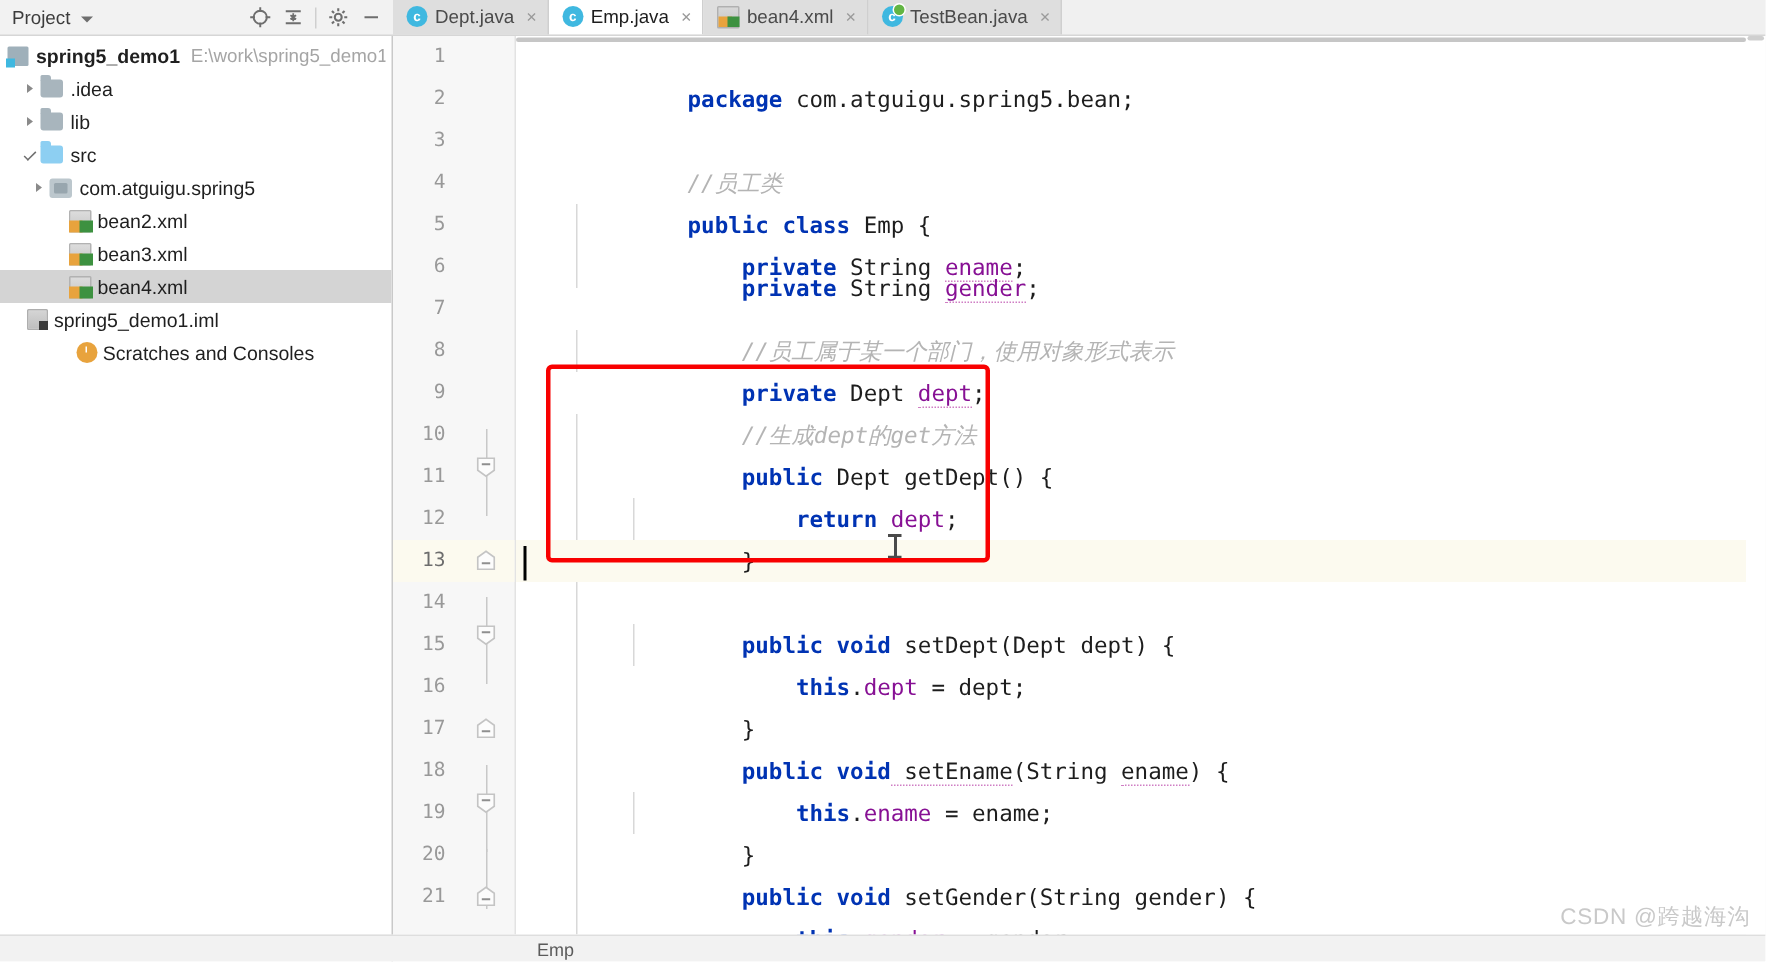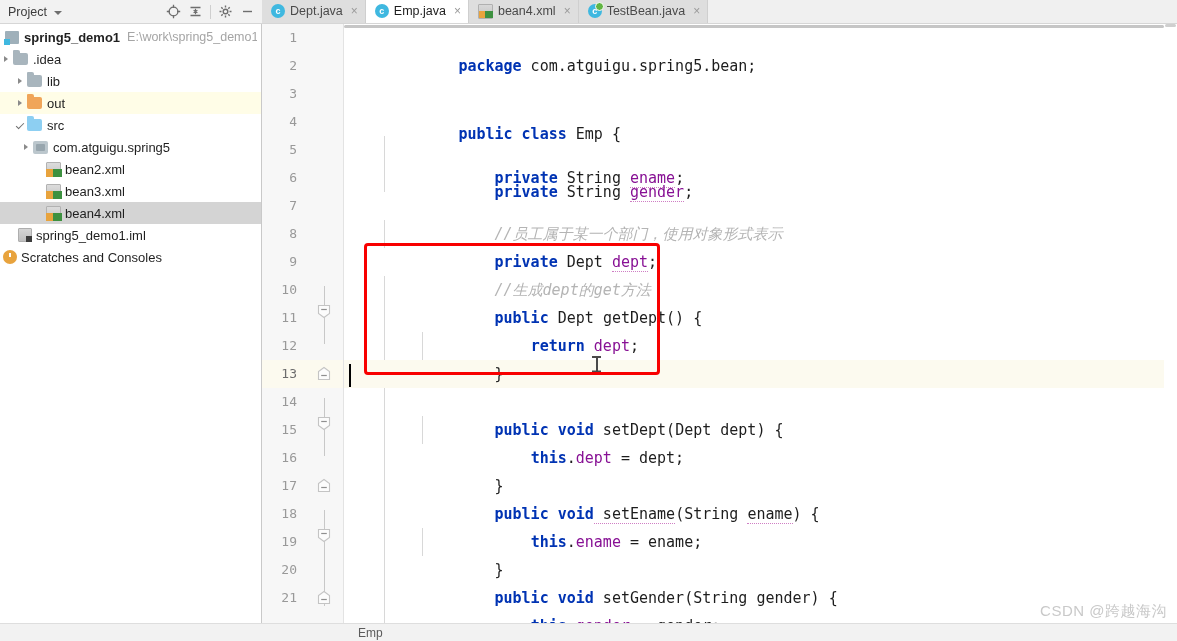--- a/index.html
+++ b/index.html
@@ -524,37 +524,32 @@
   <div class="body-row">
 
     <div class="project-panel">
 
       <div class="tree-row" style="padding-left:5px;">
         <span class="proj-ic"></span>
         <span class="tree-label bold">spring5_demo1</span>
         <span class="tree-path">E:\work\spring5_demo1</span>
       </div>
 
-      <div class="tree-row" style="">
+      <div class="tree-row" style="padding-left:14px;">
         <span class="arrow right"></span>
         <span class="folder gray"></span>
         <span class="tree-label">.idea</span>
       </div>
 
       <div class="tree-row" style="padding-left:14px;">
         <span class="arrow right"></span>
         <span class="folder gray"></span>
         <span class="tree-label">lib</span>
       </div>
 
-      <div class="tree-row hl-yellow" style="padding-left:14px;">
-        <span class="arrow right"></span>
-        <span class="folder orange"></span>
-        <span class="tree-label">out</span>
-      </div>
 
       <div class="tree-row" style="padding-left:14px;">
         <span class="arrow down"></span>
         <span class="folder blue"></span>
         <span class="tree-label">src</span>
       </div>
 
       <div class="tree-row" style="padding-left:20px;">
         <span class="arrow right"></span>
         <span class="pkg-ic"></span>
@@ -576,21 +571,21 @@
         <span class="xml-ic"></span>
         <span class="tree-label">bean4.xml</span>
       </div>
 
       <div class="tree-row" style="padding-left:18px;">
         <span class="iml-ic"></span>
         <span class="tree-label">spring5_demo1.iml</span>
       </div>
 
 
-      <div class="tree-row" style="padding-left:3px;">
+      <div class="tree-row" style="padding-left:3px;justify-content:center;">
         <span class="scratch-ic"></span>
         <span class="tree-label">Scratches and Consoles</span>
       </div>
     </div>
 
     <div class="editor-area">
       <div class="editor-scroll">
 
         <div class="gutter">
           <div class="gutter-hl" style="top:336px;"></div>
@@ -671,22 +666,25 @@
           <div class="indent-guide" style="left:78px;top:308px;height:28px;"></div>
           <div class="indent-guide" style="left:78px;top:392px;height:28px;"></div>
           <div class="indent-guide" style="left:78px;top:504px;height:28px;"></div>
 
           <div class="code-line" style="top:0px;">
             <span class="kw">package</span><span class="pun"> com.atguigu.spring5.bean;</span>
           </div>
 
           <div class="code-line" style="top:28px;"></div>
 
-
-          <div class="code-line" style="top:68px;">
+          <div class="code-line" style="top:56px;">
+            <span class="cmt">//员工类</span>
+          </div>
+
+          <div class="code-line" style="top:84px;">
             <span class="kw">public class</span><span class="typ"> Emp </span><span class="pun">{</span>
           </div>
 
           <div class="code-line" style="top:112px;">
             <span class="pun">    </span><span class="kw">private</span><span class="typ"> String </span><span class="fld sq">ename</span><span class="pun">;</span>
           </div>
 
           <div class="code-line" style="top:126px;">
             <span class="pun">    </span><span class="kw">private</span><span class="typ"> String </span><span class="fld sq">gender</span><span class="pun">;</span>
           </div>

